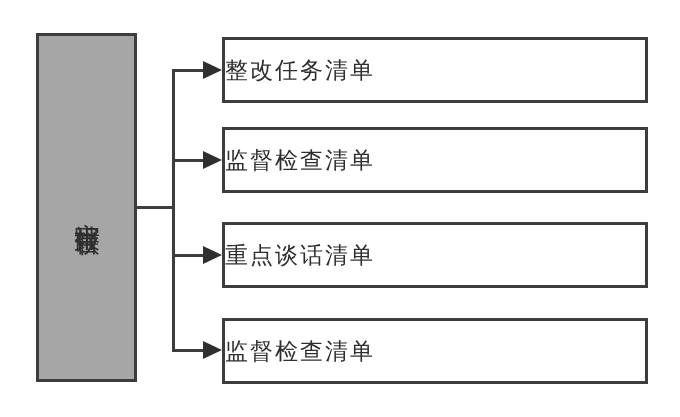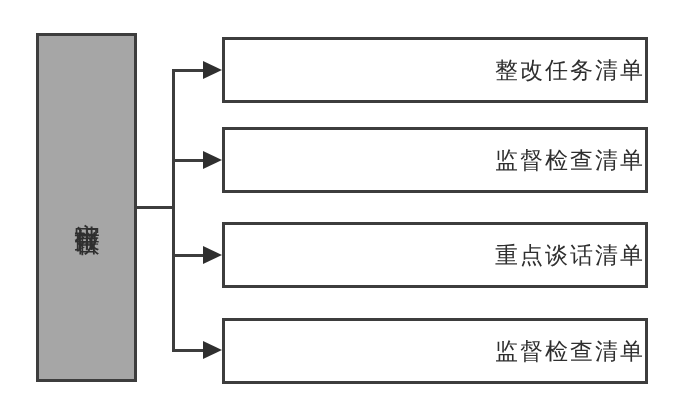--- a/index.html
+++ b/index.html
@@ -54,21 +54,21 @@
   .leaf-node {
     position: absolute;
     left: 222px;
     width: 426px;
     height: 66px;
     background: #ffffff;
     border: 3px solid #3d3d3d;
     box-sizing: border-box;
     display: flex;
     align-items: center;
-    justify-content: flex-end;
+    justify-content: flex-start;
   }
   .leaf-node.n0 { top: 37px; }
   .leaf-node.n1 { top: 127px; }
   .leaf-node.n2 { top: 222px; }
   .leaf-node.n3 { top: 318px; }
   .leaf-label {
     font-size: 23px;
     letter-spacing: 2px;
     color: #2f2f2f;
     white-space: nowrap;

